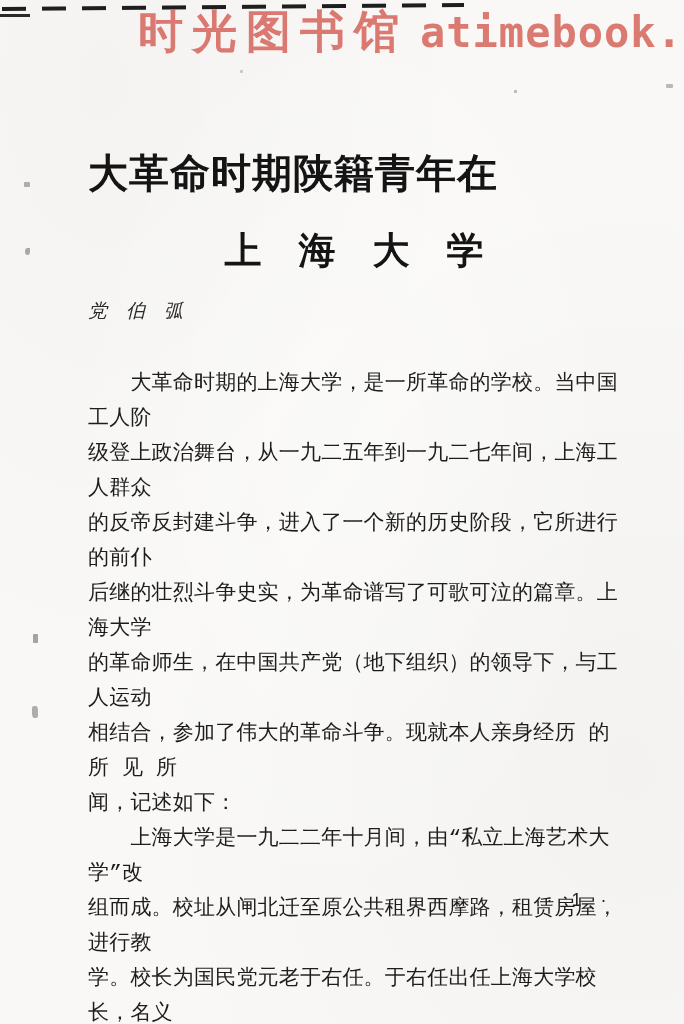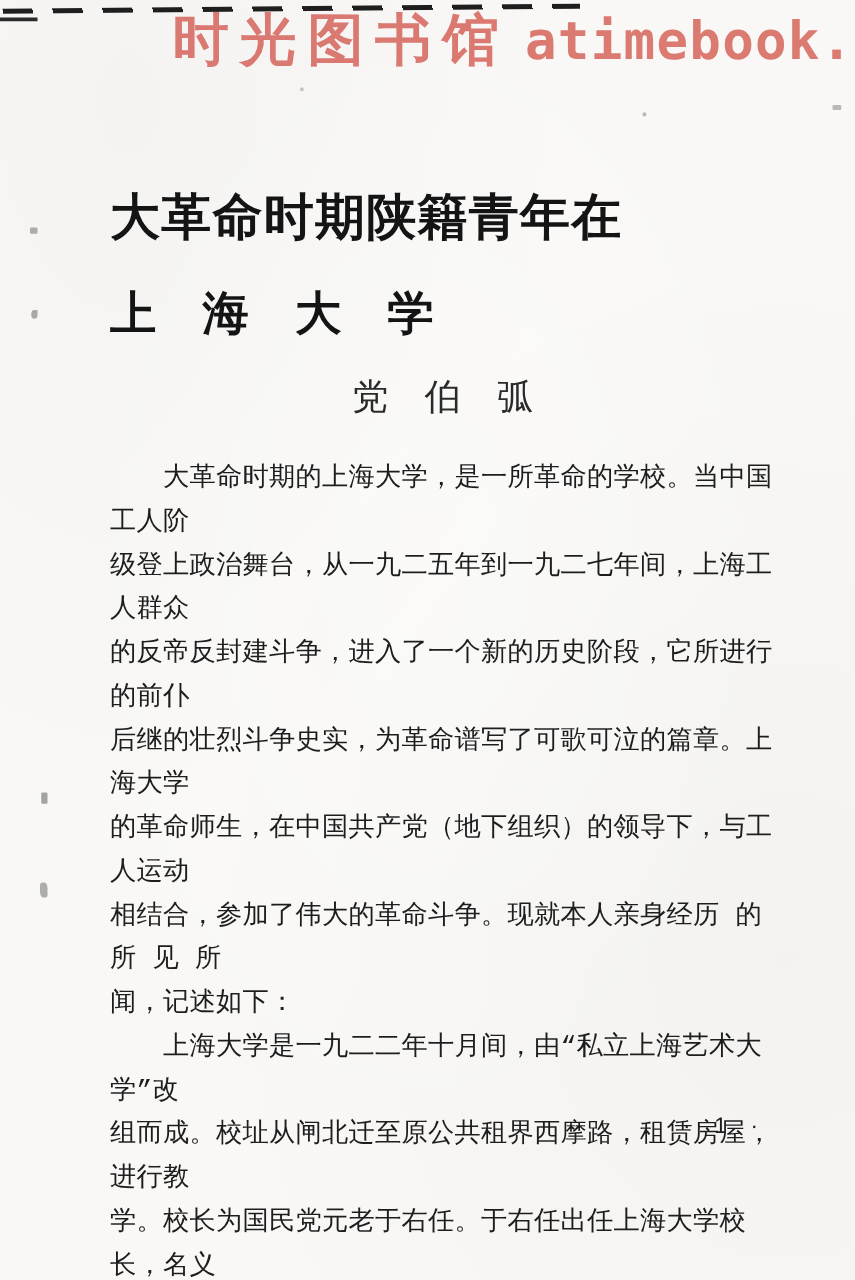--- a/index.html
+++ b/index.html
@@ -46,30 +46,31 @@
   .title-line1 {
     position: absolute;
     left: 88px; top: 146px; width: 560px;
     font-size: 40px; font-weight: bold;
     letter-spacing: 1px;
     color: #141414;
   }
   .title-line2 {
     position: absolute;
     left: 88px; top: 226px; width: 532px;
-    text-align: left;
+    text-align: center;
     font-size: 37px; font-weight: bold;
     color: #141414;
   }
   .author {
     position: absolute;
     left: 88px; top: 298px; width: 532px;
-    text-align: center;
-    font-size: 29px;
+    text-align: left;
+    font-size: 19px;
     color: #2a2a2a;
+    font-style: italic;
   }
   .body-text {
     position: absolute;
     left: 88px; top: 366px; width: 534px;
     font-size: 21px;
     line-height: 35px;
     letter-spacing: 0.2px;
     color: #1d1d1d;
   }
   .para { white-space: pre-line; font-family: Liberation Mono, monospace; }

